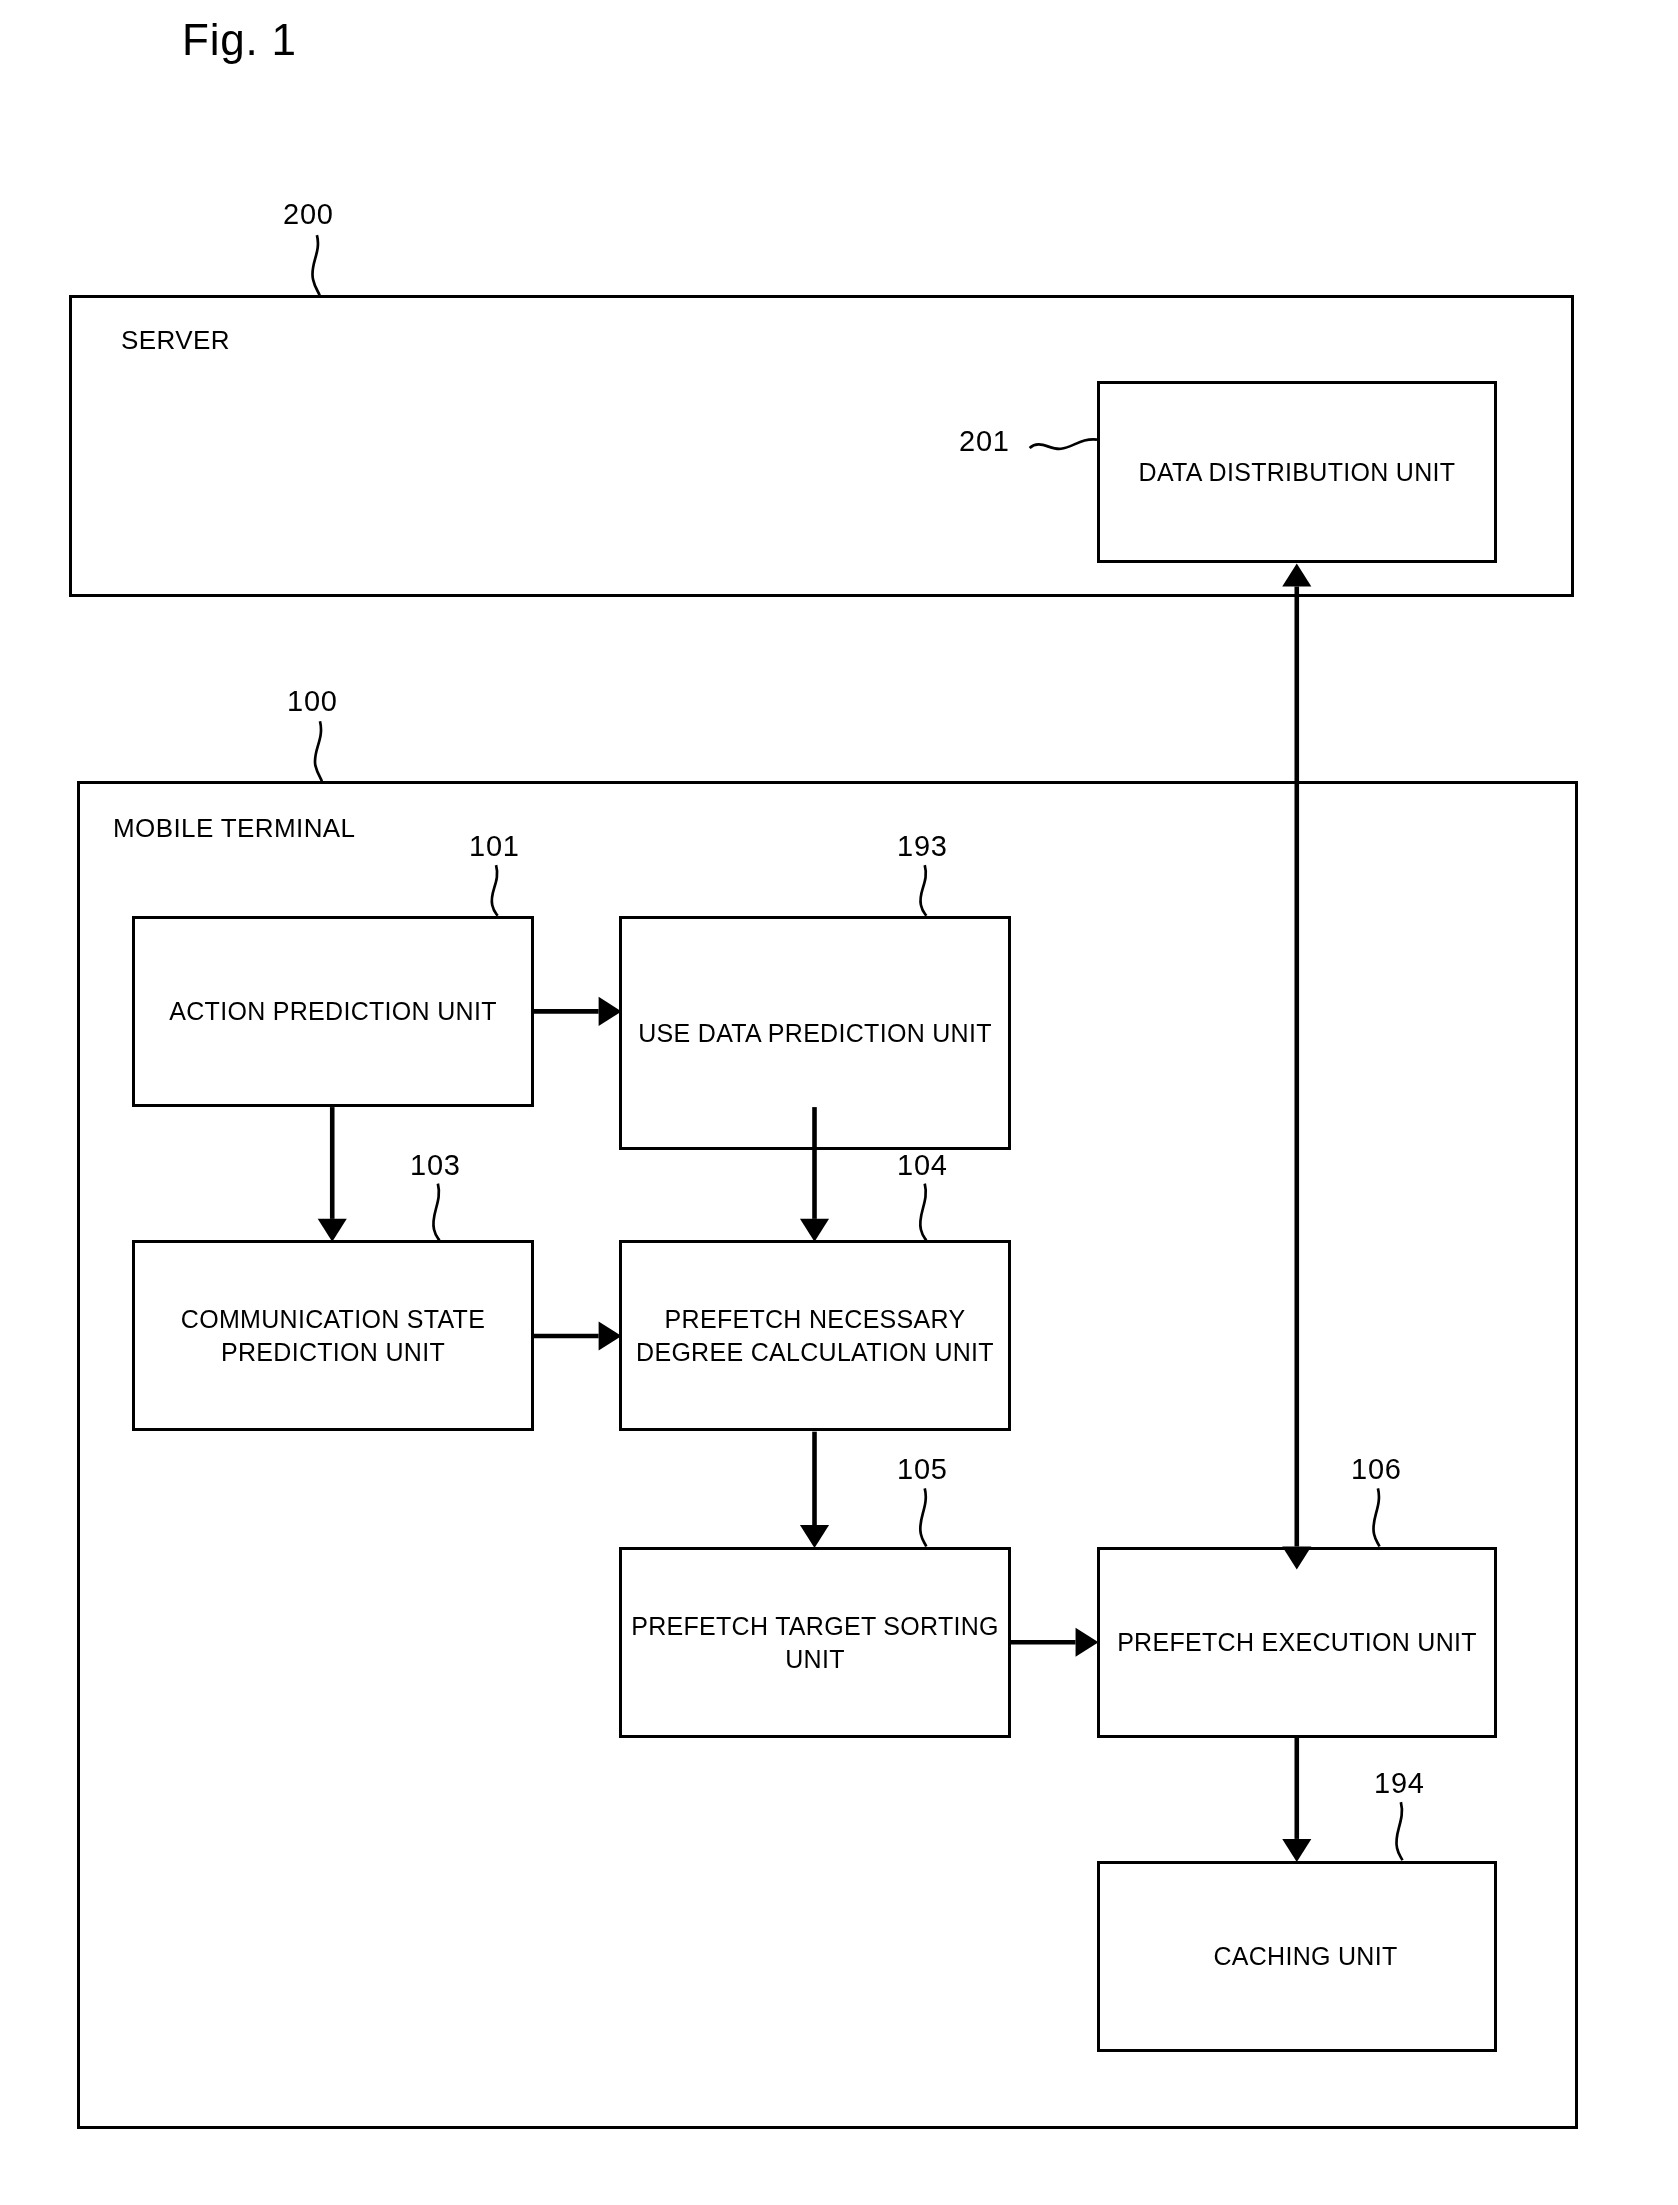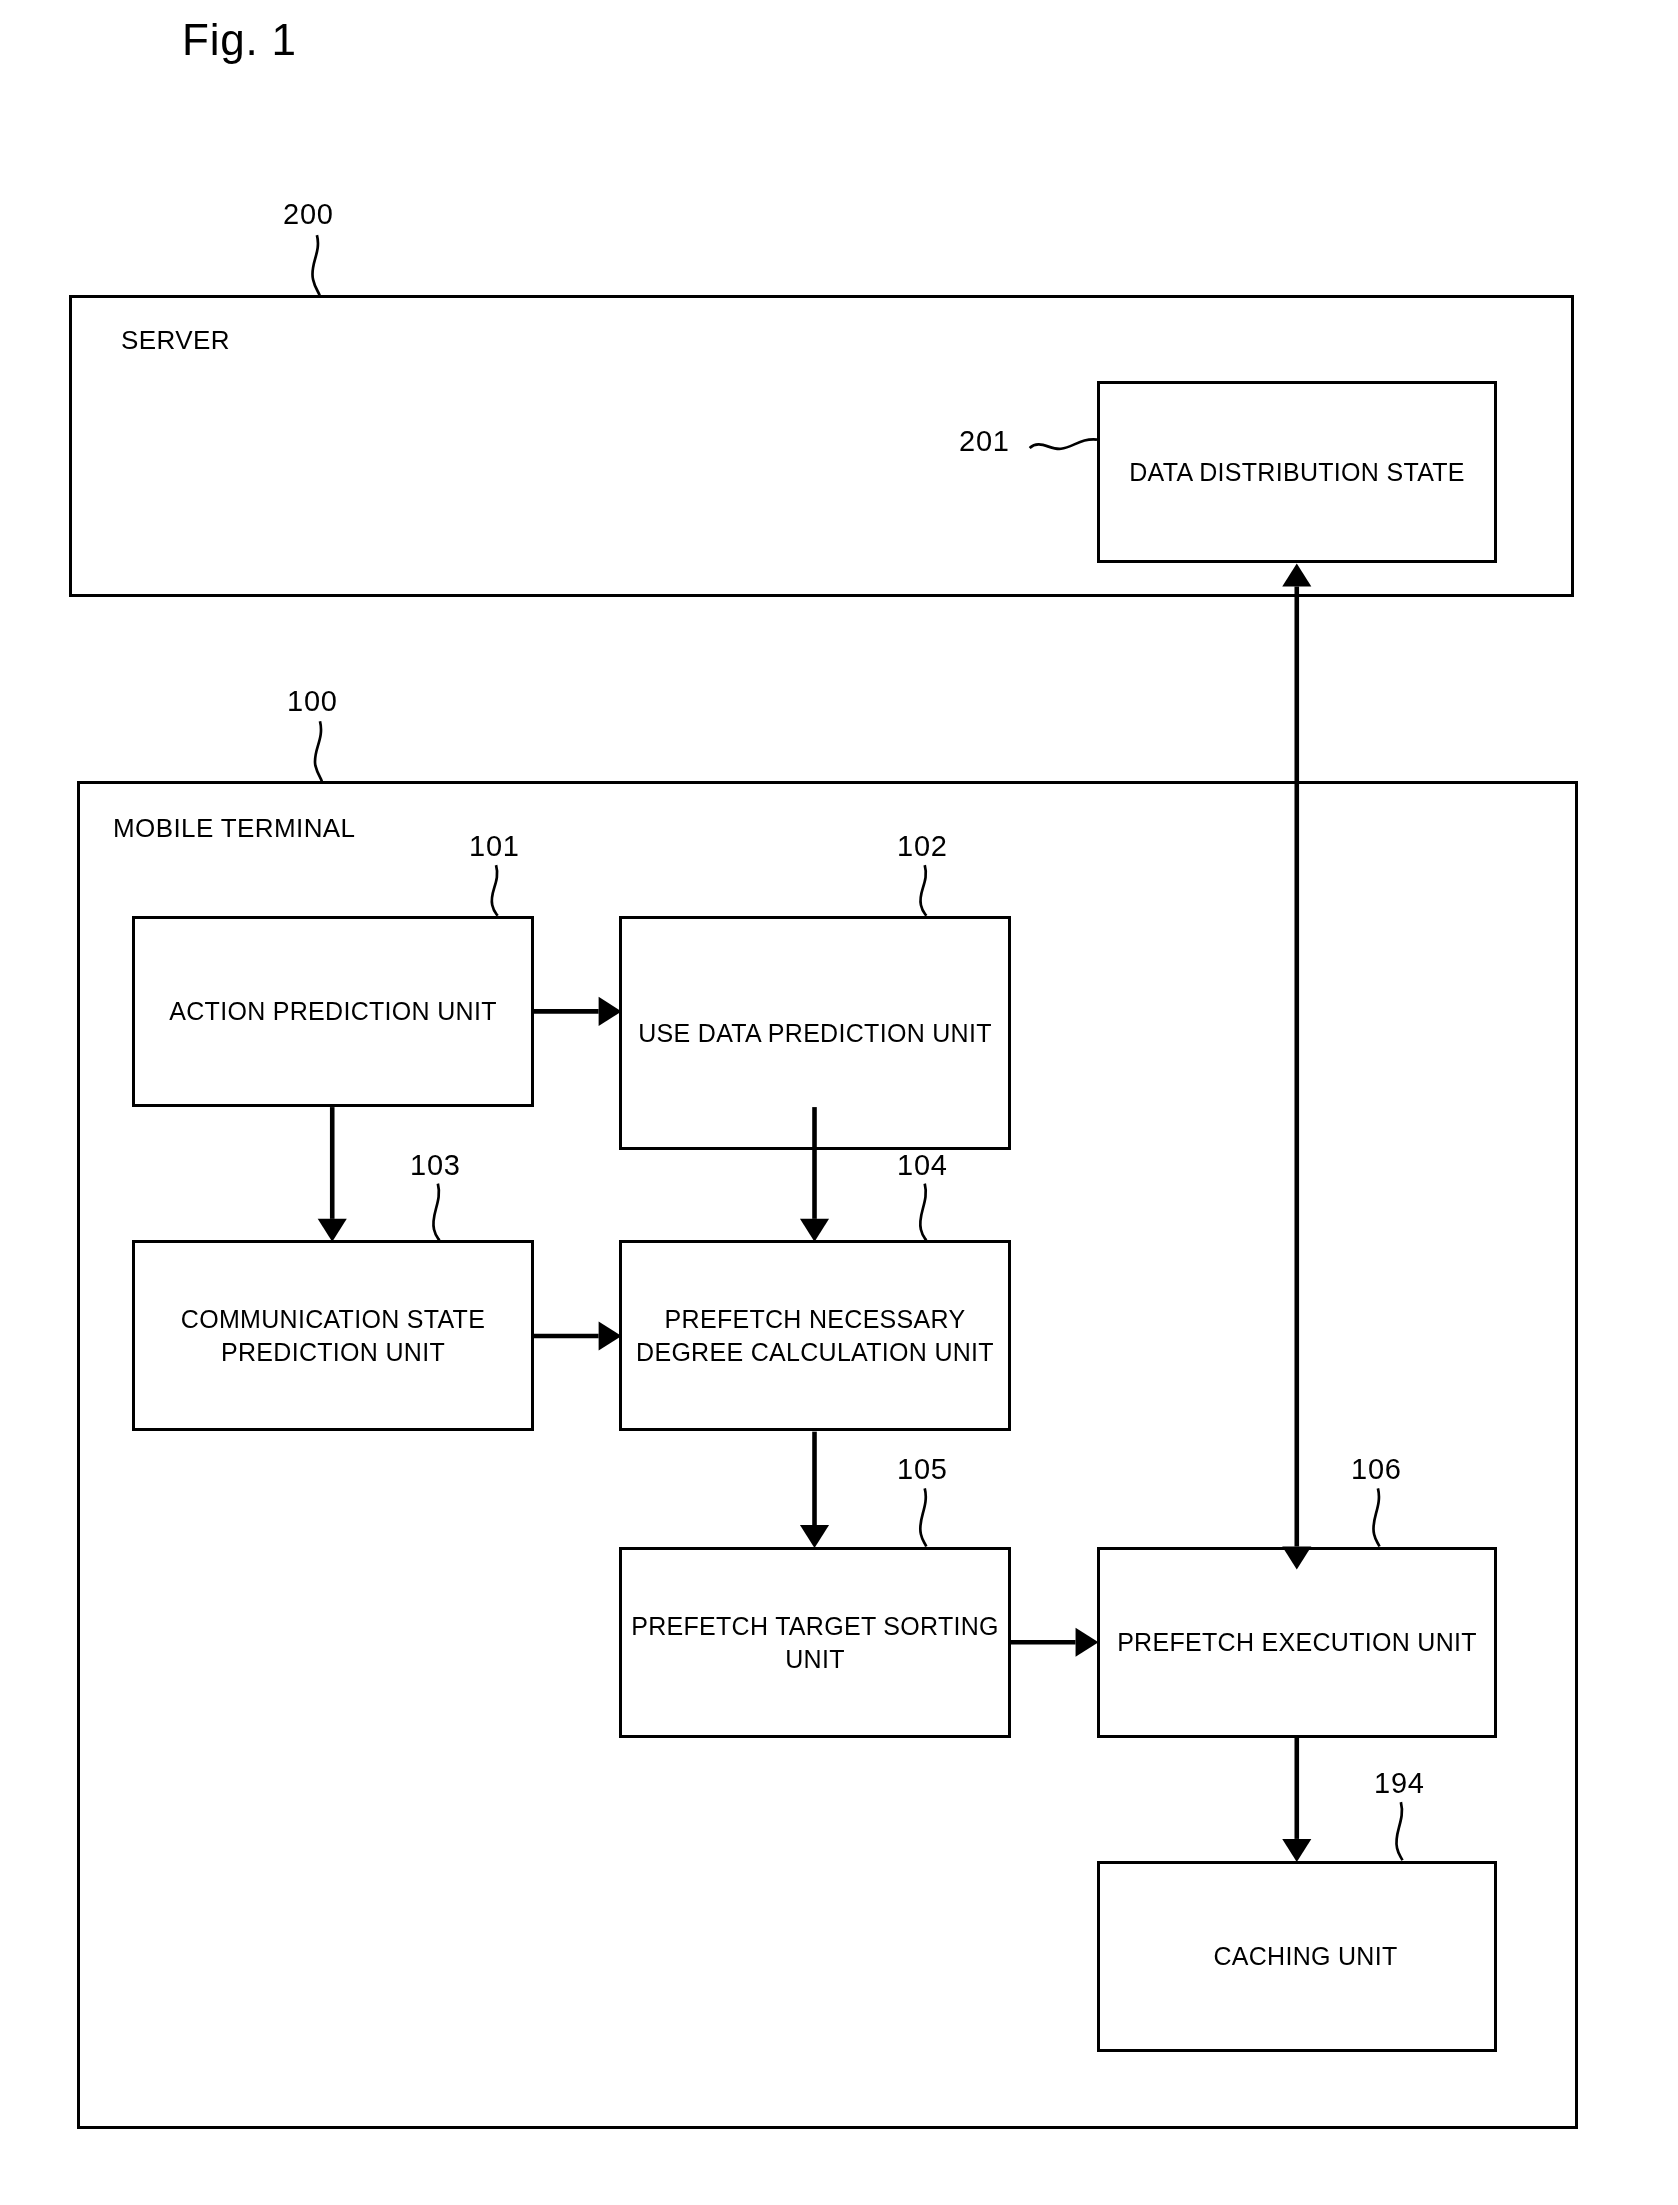--- a/index.html
+++ b/index.html
@@ -112,37 +112,37 @@
 
 <div id="figure-root">
 
   <div class="fig-title">Fig. 1</div>
 
   <div class="container-box" id="server-box"></div>
   <div class="container-label" id="server-label">SERVER</div>
   <div class="ref-num" id="ref-200">200</div>
 
   <div class="unit-box" id="box-201">
-    <span>DATA DISTRIBUTION STATE</span>
+    <span>DATA DISTRIBUTION UNIT</span>
   </div>
   <div class="ref-num" id="ref-201">201</div>
 
   <div class="container-box" id="terminal-box"></div>
   <div class="container-label" id="terminal-label">MOBILE TERMINAL</div>
   <div class="ref-num" id="ref-100">100</div>
 
   <div class="unit-box" id="box-101">
     <span>ACTION PREDICTION UNIT</span>
   </div>
   <div class="ref-num" id="ref-101">101</div>
 
   <div class="unit-box" id="box-102">
     <span>USE DATA PREDICTION UNIT</span>
   </div>
-  <div class="ref-num" id="ref-102">102</div>
+  <div class="ref-num" id="ref-102">193</div>
 
   <div class="unit-box" id="box-103">
     <span>COMMUNICATION STATE PREDICTION UNIT</span>
   </div>
   <div class="ref-num" id="ref-103">103</div>
 
   <div class="unit-box" id="box-104">
     <span>PREFETCH NECESSARY DEGREE CALCULATION UNIT</span>
   </div>
   <div class="ref-num" id="ref-104">104</div>

